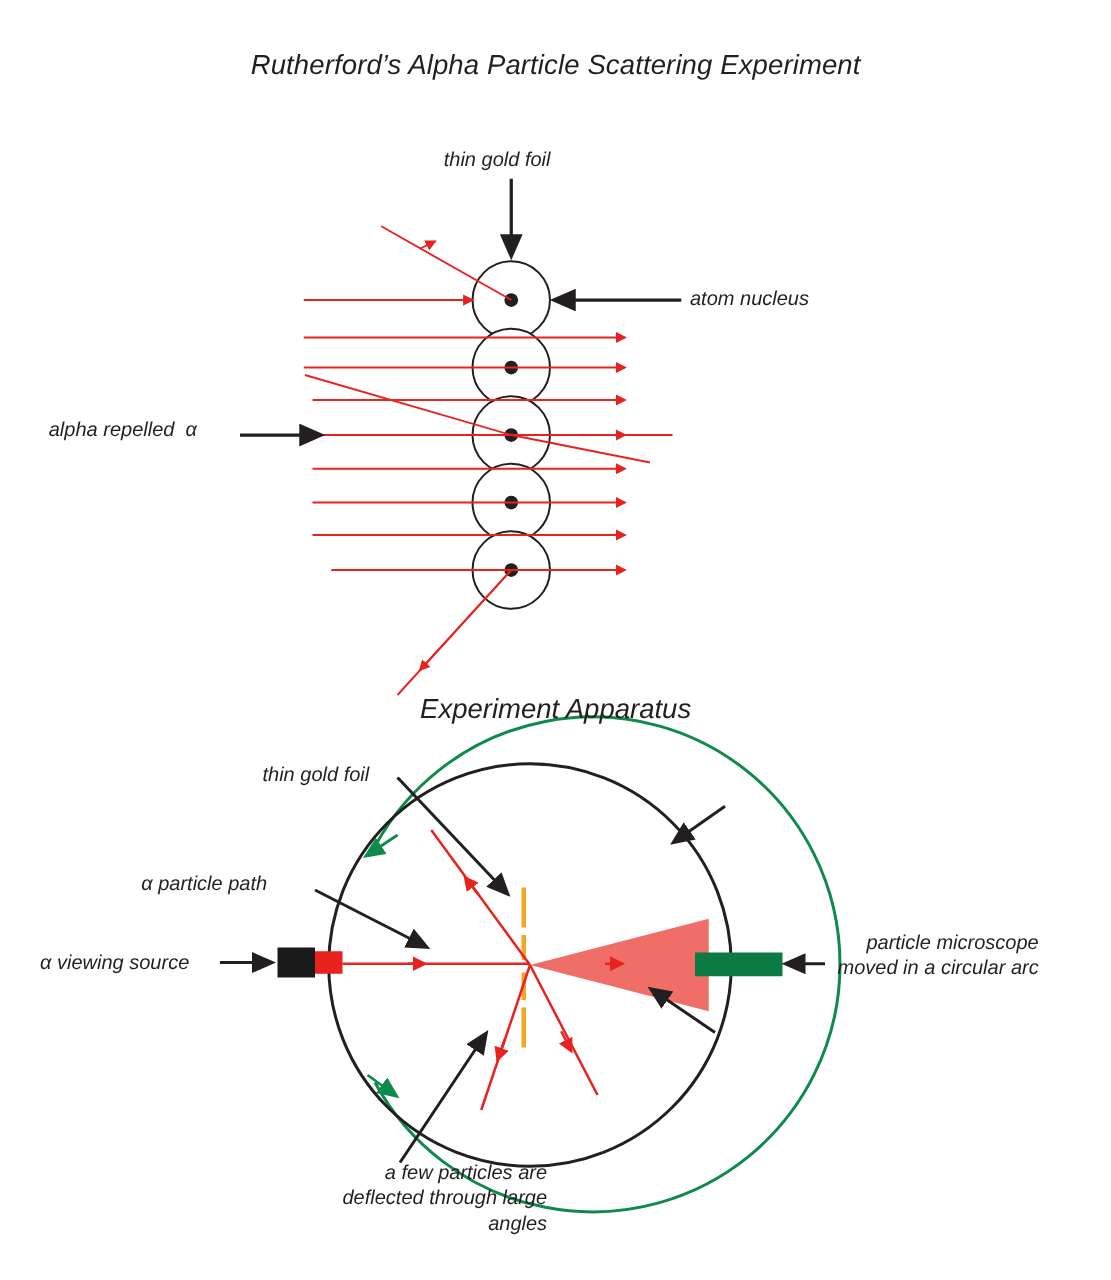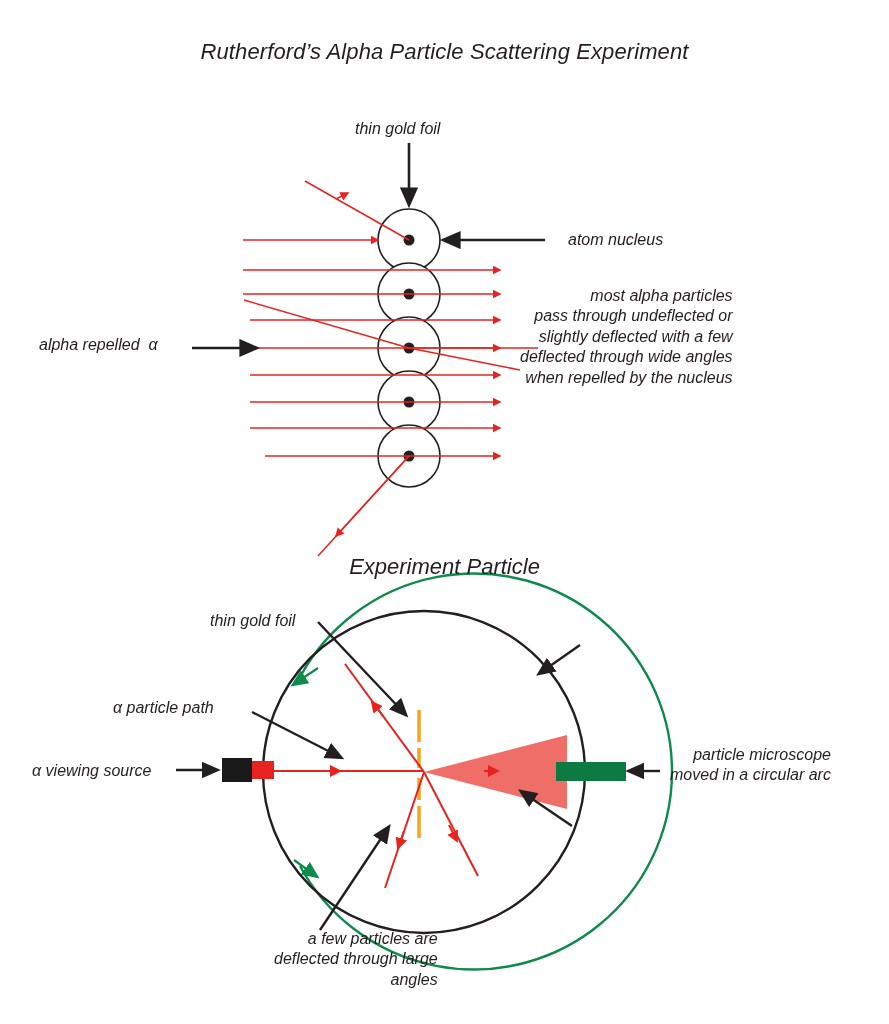--- a/index.html
+++ b/index.html
@@ -48,21 +48,21 @@
   #section-title {
     left: 0;
     top: 553px;
     width: 889px;
     text-align: center;
     font-size: 22px;
   }
   .t16 { font-size: 16px; text-align: right; }
 
   #label-thin-gold-foil-top { left: 355px; top: 119px; }
-  #label-atom-nucleus { left: 552px; top: 230px; margin-left: 16px; }
+  #label-atom-nucleus { left: 552px; top: 230px; }
   #label-alpha-particles { left: 39px; top: 335px; }
   #label-most-alpha { left: 520px; top: 286px; }
   #label-thin-gold-foil-bottom { left: 210px; top: 611px; }
   #label-circular-screen { left: 586px; top: 604px; }
   #label-alpha-particle-path { left: 113px; top: 698px; }
   #label-alpha-particle-source { left: 32px; top: 761px; }
   #label-viewing-microscope { left: 670px; top: 745px; }
   #label-most-particles-pass { left: 578px; top: 822px; }
   #label-few-particles { left: 274px; top: 929px; }
 </style>
@@ -183,27 +183,22 @@
         <line x1="320" y1="930" x2="388" y2="828" marker-end="url(#arrowBlack)"></line>
       </g>
     </g>
   </svg>
 
   <div class="lbl" id="main-title">Rutherford’s Alpha Particle Scattering Experiment</div>
 
   <div class="lbl t16" id="label-thin-gold-foil-top">thin gold foil</div>
   <div class="lbl t16" id="label-atom-nucleus">atom nucleus</div>
   <div class="lbl t16" id="label-alpha-particles">alpha repelled  α</div>
-  <div class="lbl t16" id="label-most-alpha">most alpha particles
-pass through undeflected or
-slightly deflected with a few
-deflected through wide angles
-when repelled by the nucleus</div>
-
-  <div class="lbl" id="section-title">Experiment Particle</div>
+
+  <div class="lbl" id="section-title">Experiment Apparatus</div>
 
   <div class="lbl t16" id="label-thin-gold-foil-bottom">thin gold foil</div>
   <div class="lbl t16" id="label-alpha-particle-path">α particle path</div>
   <div class="lbl t16" id="label-alpha-particle-source">α viewing source</div>
   <div class="lbl t16" id="label-viewing-microscope">particle microscope
 moved in a circular arc</div>
   <div class="lbl t16" id="label-few-particles">a few particles are
 deflected through large
 angles</div>
 

